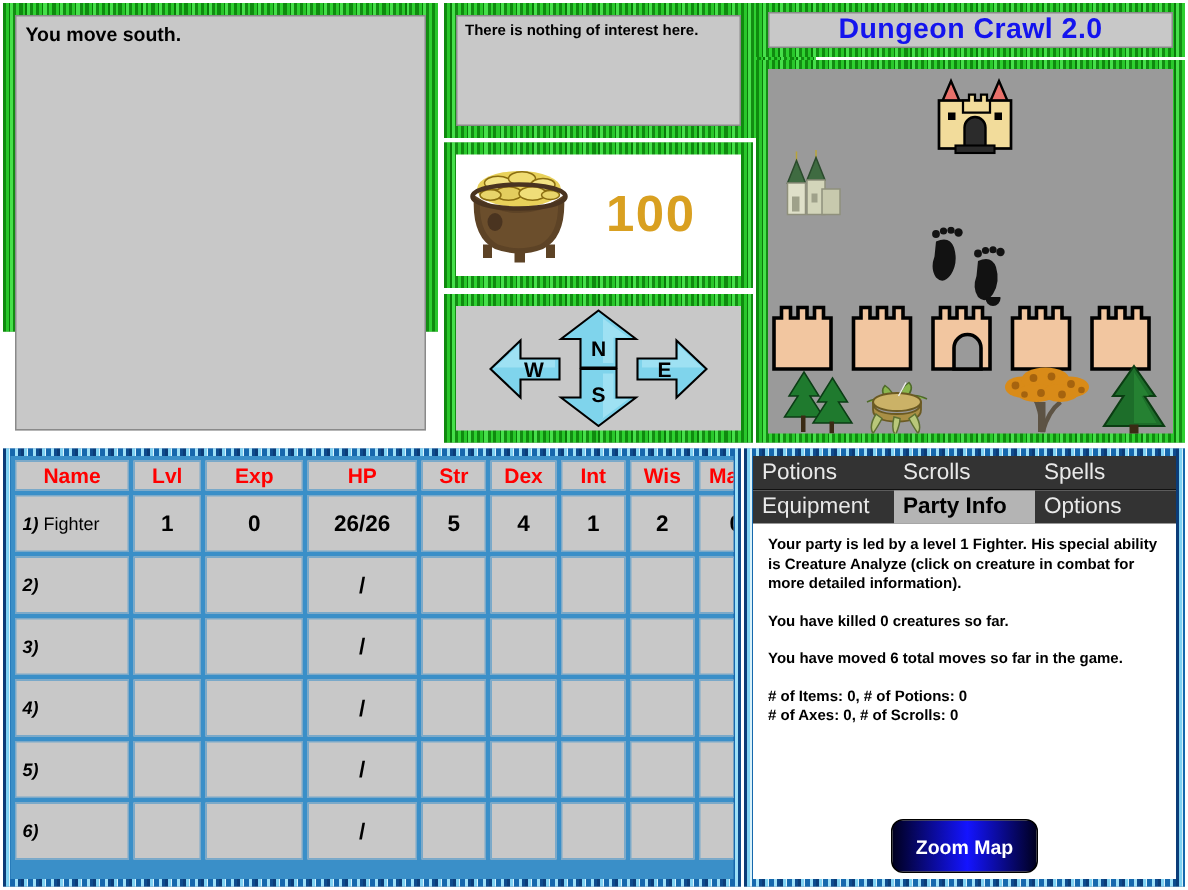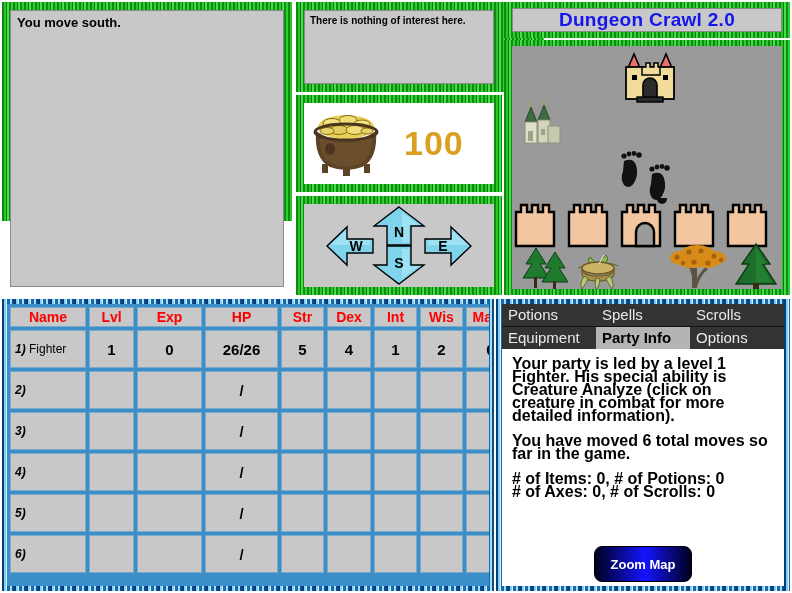--- a/index.html
+++ b/index.html
@@ -112,21 +112,21 @@
   .tab{
     color:#e9e9e9;font-size:15px;padding:2px 10px 3px 6px;
     white-space:nowrap;border:none;background:transparent;
   }
   .tab.sel{background:#b4b4b4;color:#000;font-weight:bold;}
   .tabrow1 .tab{width:33.33%;box-sizing:border-box;}
   .tabrow2 .tab{width:33.33%;box-sizing:border-box;}
   .tab-sep{height:1px;background:#111;}
 
   #info-body{
-    padding:8px 10px 0 10px;font-size:16px;font-weight:bold;color:#000;
+    padding:8px 10px 0 10px;font-size:10px;font-weight:bold;color:#000;
     line-height:13px;
   }
   #info-body p{margin:0 0 12px 0;}
   #info-body p.tight{margin:0;}
 
   .btnrow{position:absolute;left:0;top:242px;width:282px;display:flex;
           justify-content:space-around;}
   .gbtn{
     width:96px;height:34px;border-radius:8px;border:1px solid #000;
     color:#ffffff;font-size:13px;font-weight:bold;line-height:15px;
@@ -443,32 +443,33 @@
         </tbody>
     </table>
   </div>
 </div>
 
 <div class="blueframe" id="info-panel">
   <div class="inner">
 
     <div class="tabrow tabrow1">
       <div class="tab">Potions</div>
+      <div class="tab">Scrolls</div>
       <div class="tab">Spells</div>
-      <div class="tab">Scrolls</div>
     </div>
     <div class="tab-sep"></div>
     <div class="tabrow tabrow2">
       <div class="tab">Equipment</div>
       <div class="tab sel">Party Info</div>
       <div class="tab">Options</div>
     </div>
 
     <div id="info-body">
       <p>Your party is led by a level 1 Fighter.  His special ability is Creature Analyze (click on creature in combat for more detailed information).</p>
+      <p>You have killed 0 creatures so far.</p>
       <p>You have moved 6 total moves so far in the game.</p>
       <p class="tight"># of Items: 0,    # of Potions: 0</p>
       <p class="tight"># of Axes: 0,    # of Scrolls: 0</p>
     </div>
 
     <div class="btnrow">
       <div class="gbtn" id="zoom-btn">
         <span>Zoom Map</span>
       </div>
     </div>

